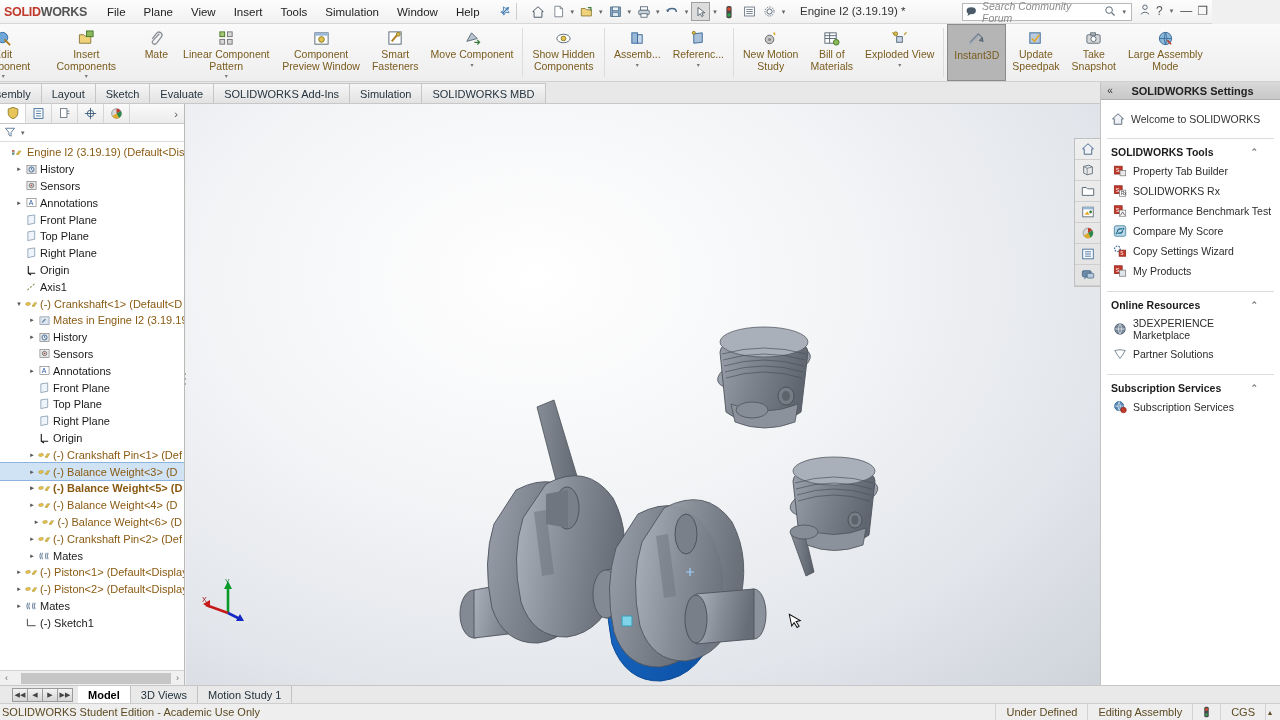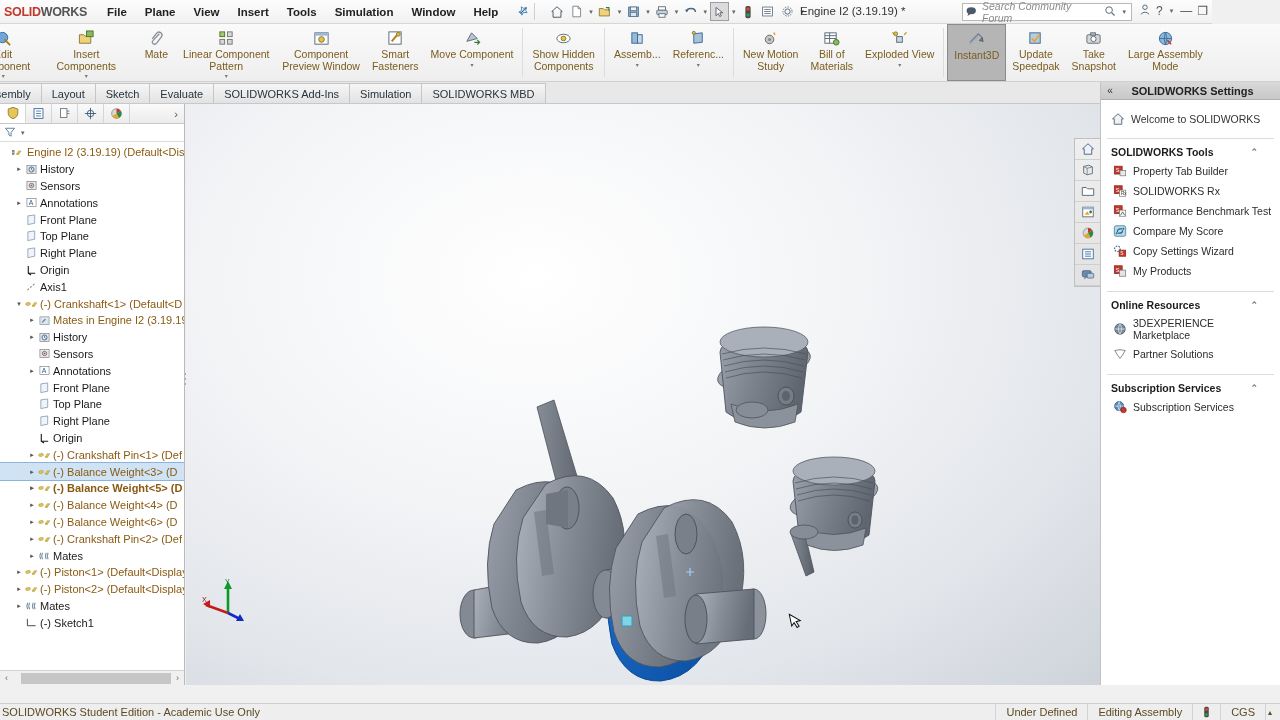--- a/index.html
+++ b/index.html
@@ -21,21 +21,21 @@
     display:flex; align-items:center;
   }
   .logo {
     width:84px; padding-left:4px; font-size:12.5px; font-weight:bold;
     letter-spacing:-.3px; white-space:nowrap;
   }
   .logo .s { color:#c0392b; }
   .logo .w { color:#555; }
   .menu-items { display:flex; align-items:center; margin-left:14px; }
   .menu-items span {
-    padding:3px 9px; font-size:11.5px; color:#222; white-space:nowrap;font-weight:bold;
+    padding:3px 9px; font-size:11.5px; color:#222; white-space:nowrap;
   }
   .pin-icon { margin-left:10px; color:#2f6fab; font-size:13px; transform:rotate(45deg); }
 
   .mb-sep { width:1px; height:17px; background:#cfcfcf; margin:0 6px; }
 
   .qtoolbar { display:flex; align-items:center; margin-left:6px; gap:1px; }
   .qt { width:19px; height:19px; display:flex; align-items:center; justify-content:center;
         font-size:13px; color:#555; border:1px solid transparent; }
   .qt.sel { background:#dcdcdc; border:1px solid #9e9e9e; }
   .caret { font-size:7px; color:#666; padding:0 2px; }
@@ -825,21 +825,21 @@
           <span class="tw">▸</span>
           <span class="ticon">
             <svg width="22" height="12" viewBox="0 0 24 13">
               <path d="M1 7 Q2 3.5 5 4 Q7.5 2 9.5 4.5 Q11 7 8.5 8.5 Q5 10 2.5 9 Z" fill="#e8c24a" stroke="#8a7420" stroke-width=".7"></path>
               <path d="M13 10 L17 4 L22 4 L18 10 Z" fill="#e0c04a" stroke="#8a7a2a" stroke-width=".6"></path>
               <path d="M13 10 L13 11.5 L18 11.5 L18 10" fill="#c8a83a"></path>
             </svg>
           </span>
           <span class="tlabel">(-) Balance Weight&lt;4&gt;  (D</span>
         </div>
-        <div class="trow" style="padding-left: 26px;">
+        <div class="trow" style="padding-left: 26px; justify-content: flex-end;">
           <span class="tw">▸</span>
           <span class="ticon">
             <svg width="22" height="12" viewBox="0 0 24 13">
               <path d="M1 7 Q2 3.5 5 4 Q7.5 2 9.5 4.5 Q11 7 8.5 8.5 Q5 10 2.5 9 Z" fill="#e8c24a" stroke="#8a7420" stroke-width=".7"></path>
               <path d="M13 10 L17 4 L22 4 L18 10 Z" fill="#e0c04a" stroke="#8a7a2a" stroke-width=".6"></path>
               <path d="M13 10 L13 11.5 L18 11.5 L18 10" fill="#c8a83a"></path>
             </svg>
           </span>
           <span class="tlabel">(-) Balance Weight&lt;6&gt;  (D</span>
         </div>
@@ -1210,20 +1210,39 @@
                 <path d="M1.8 7 H12.2 M7 1.8 Q10 7 7 12.2 Q4 7 7 1.8" fill="none" stroke="#dfe8f0" stroke-width=".8"></path>
                 <circle cx="12" cy="11.5" r="3.2" fill="#c0392b" stroke="#8a2218" stroke-width=".7"></circle>
               </svg>
             </span>
             <span>Subscription Services</span>
           </div>
         </div>
     </div>
   </div>
 
+  <div class="bottomtabs">
+    <div class="navbtns">
+      <i>◀◀</i>
+      <i>◀</i>
+      <i>▶</i>
+      <i>▶▶</i>
+    </div>
+    <div id="btabs" style="display:flex;align-items:center;margin-left:6px">
+        <div class="btab active">
+          <span>Model</span>
+        </div>
+        <div class="btab">
+          <span>3D Views</span>
+        </div>
+        <div class="btab">
+          <span>Motion Study 1</span>
+        </div>
+      </div>
+  </div>
 
   <div class="statusbar">
     <div class="sb-left">SOLIDWORKS Student Edition - Academic Use Only</div>
     <div class="sb-right">
       <div class="sb-cell">Under Defined</div>
       <div class="sb-cell">Editing Assembly</div>
       <div class="sb-cell">
         <svg width="7" height="12" viewBox="0 0 8 16">
             <rect x="1" y="1" width="6" height="14" rx="2" fill="#4a4a4a"></rect>
             <circle cx="4" cy="4.5" r="1.8" fill="#e04a2a"></circle>

